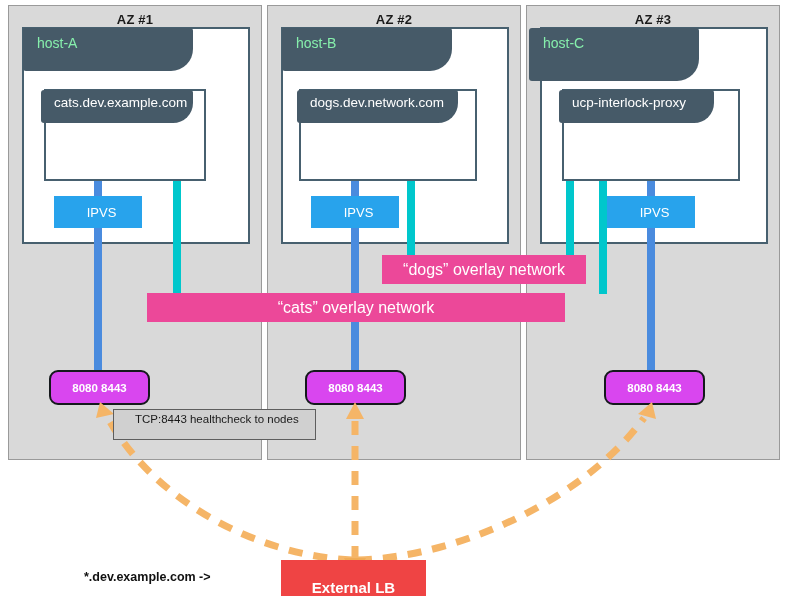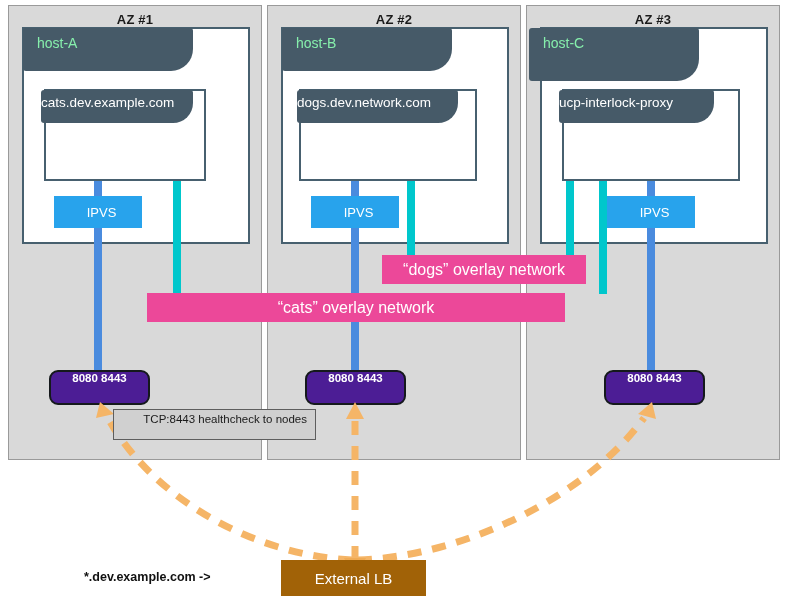--- a/index.html
+++ b/index.html
@@ -37,21 +37,21 @@
   .svc-box{
     position:absolute;background:#ffffff;border:2px solid #47606f;
     box-sizing:border-box;
   }
   .svc-hdr{
     position:absolute;background:#465a68;border-radius:3px 3px 20px 3px;
     box-sizing:border-box;overflow:hidden;
   }
   .svc-hdr span{
     position:absolute;left:0px;top:5px;color:#ffffff;
-    font-size:13.5px;white-space:nowrap;
+    font-size:13.5px;white-space:nowrap;padding-left:13px;
   }
 
   
   .vline{position:absolute;}
   .vline.blue{background:#4a8bde;}
   .vline.teal{background:#00c7cc;}
 
   
   .ipvs{
     position:absolute;background:#28a3ec;color:#ffffff;
@@ -62,38 +62,39 @@
   
   .netbar{
     position:absolute;display:flex;align-items:center;justify-content:center;
     color:#ffffff;font-size:16px;box-sizing:border-box;white-space:nowrap;
   }
   .netbar.teal{background:#ec4899;}
   .netbar.blue{background:#4a8bde;}
 
   
   .portbox{
-    position:absolute;background:#4c1d95;border:2px solid #15191c;
+    position:absolute;background:#d946ef;border:2px solid #15191c;
     border-radius:9px;color:#ffffff;font-size:11.5px;font-weight:bold;
-    display:flex;justify-content:center;
+    display:flex;align-items:center;justify-content:center;
     box-sizing:border-box;
   }
 
   
   .hcbox{
     position:absolute;background:#d0d0d0;border:1px solid #5e5e5e;
-    box-sizing:border-box;padding:2px 8px 3px 0;
-    font-size:11.5px;color:#1a1a1a;line-height:14px;text-align:right;
+    box-sizing:border-box;padding:2px 8px 3px 21px;
+    font-size:11.5px;color:#1a1a1a;line-height:14px;text-align:left;
   }
 
   
   .extlb{
-    position:absolute;background:#a16207;color:#ffffff;font-size:15px;
-    display:flex;align-items:center;justify-content:center;
-    box-sizing:border-box;
+    position:absolute;background:#ef4444;color:#ffffff;font-size:15px;
+    display:flex;align-items:flex-end;justify-content:center;
+    box-sizing:border-box;
+    font-weight:bold;
   }
   .dnslabel{
     position:absolute;font-size:12.5px;font-weight:bold;color:#111111;
     white-space:nowrap;
   }
   svg.arrows{position:absolute;left:0;top:0;width:787px;height:604px;pointer-events:none;}
 </style>
 </head>
 <body>
 

